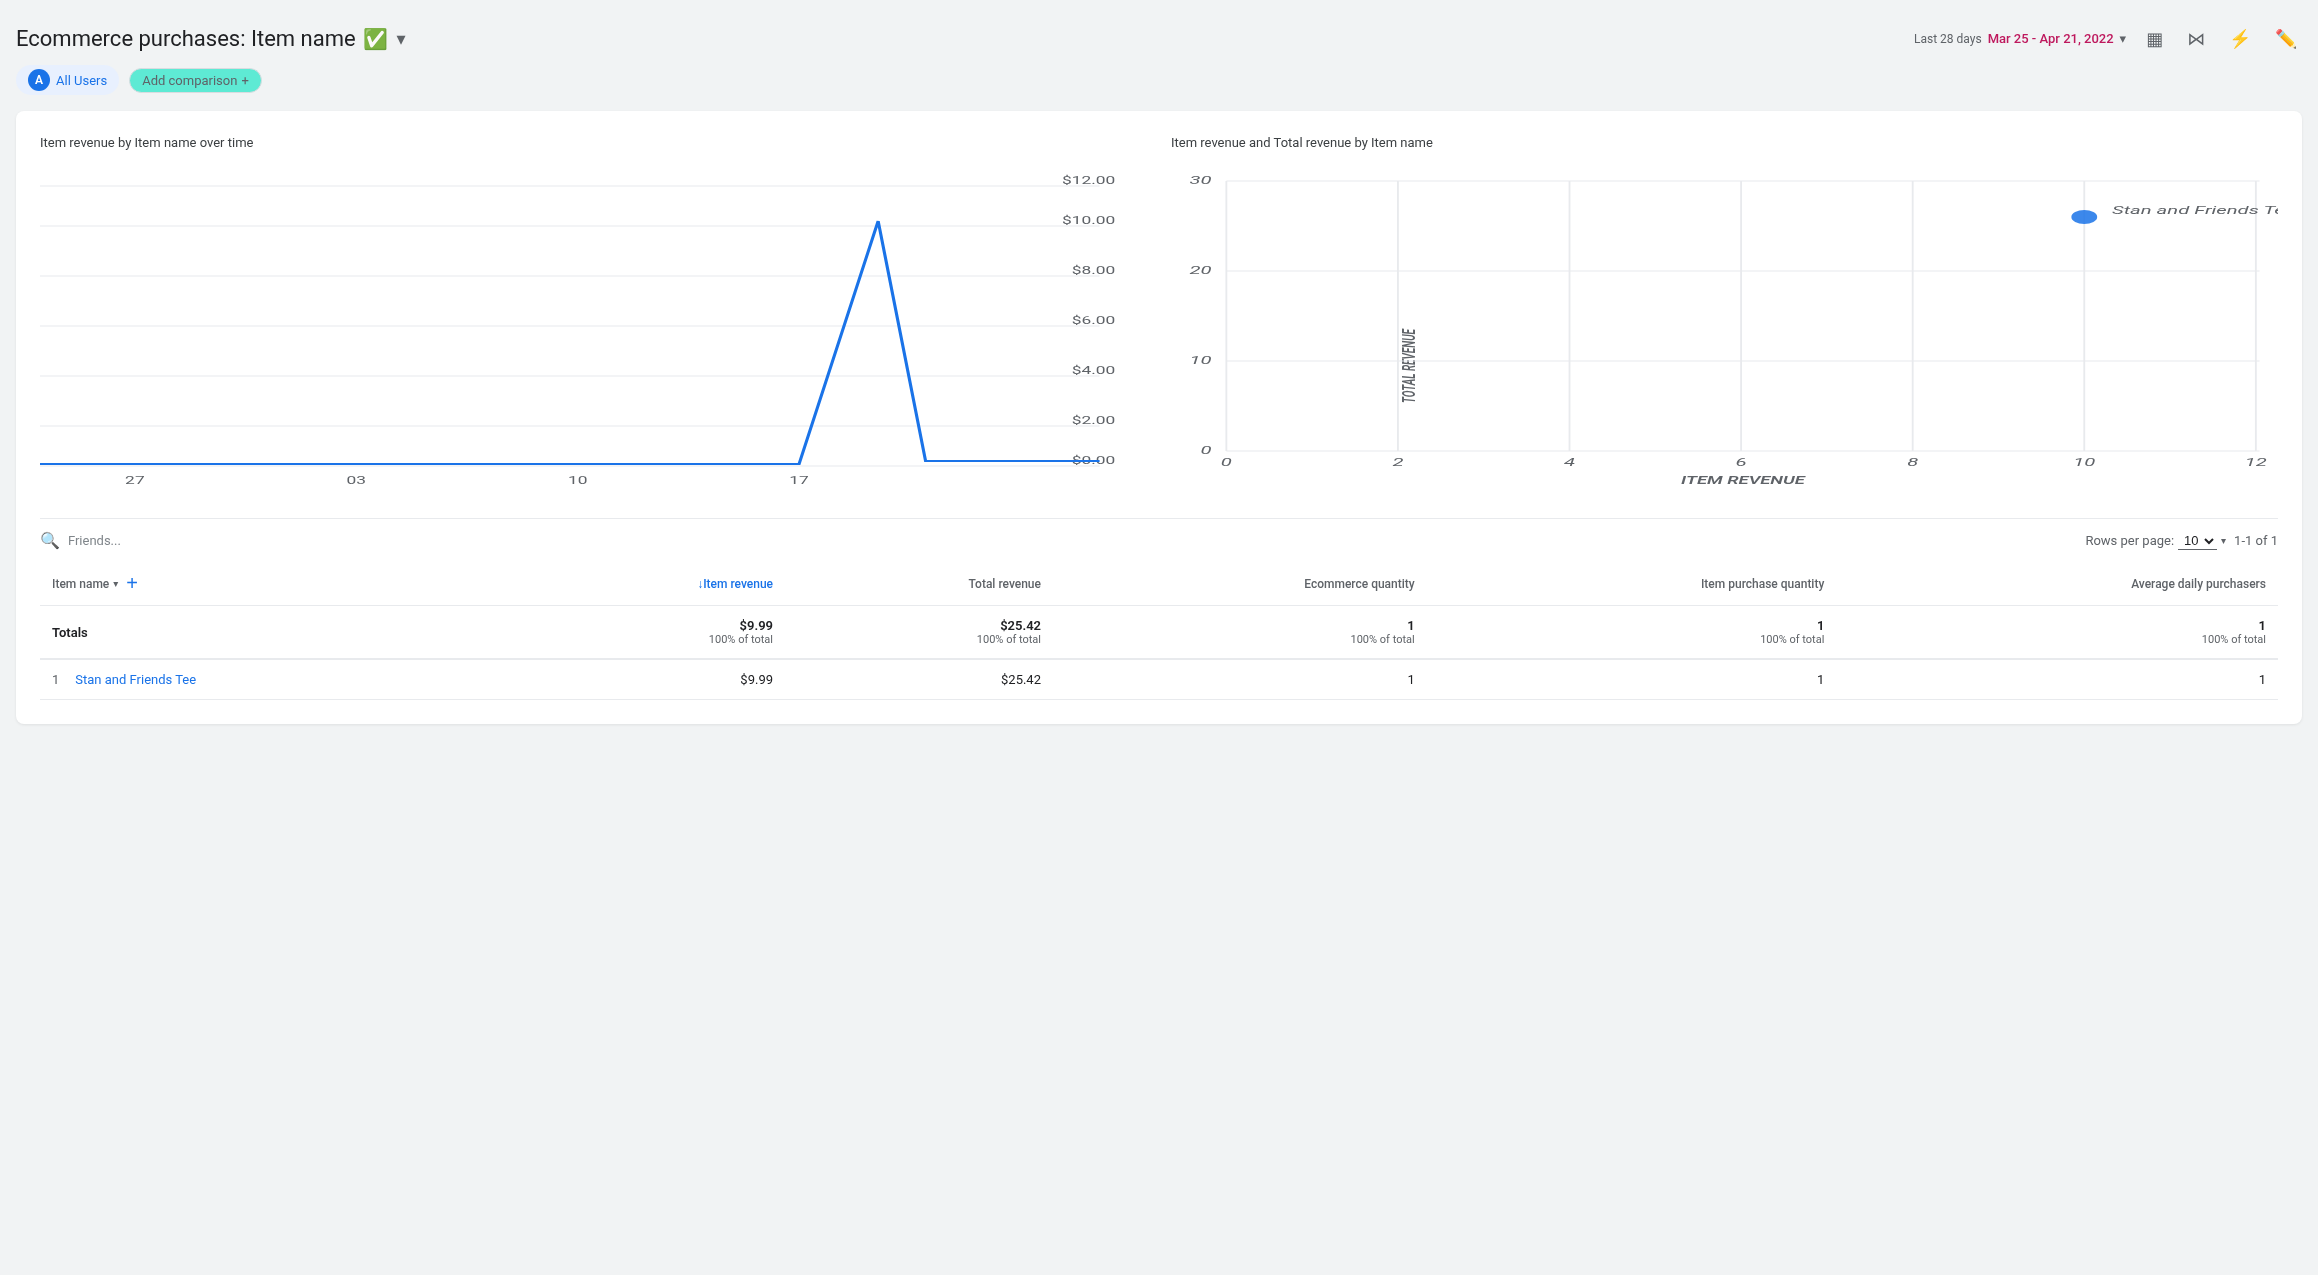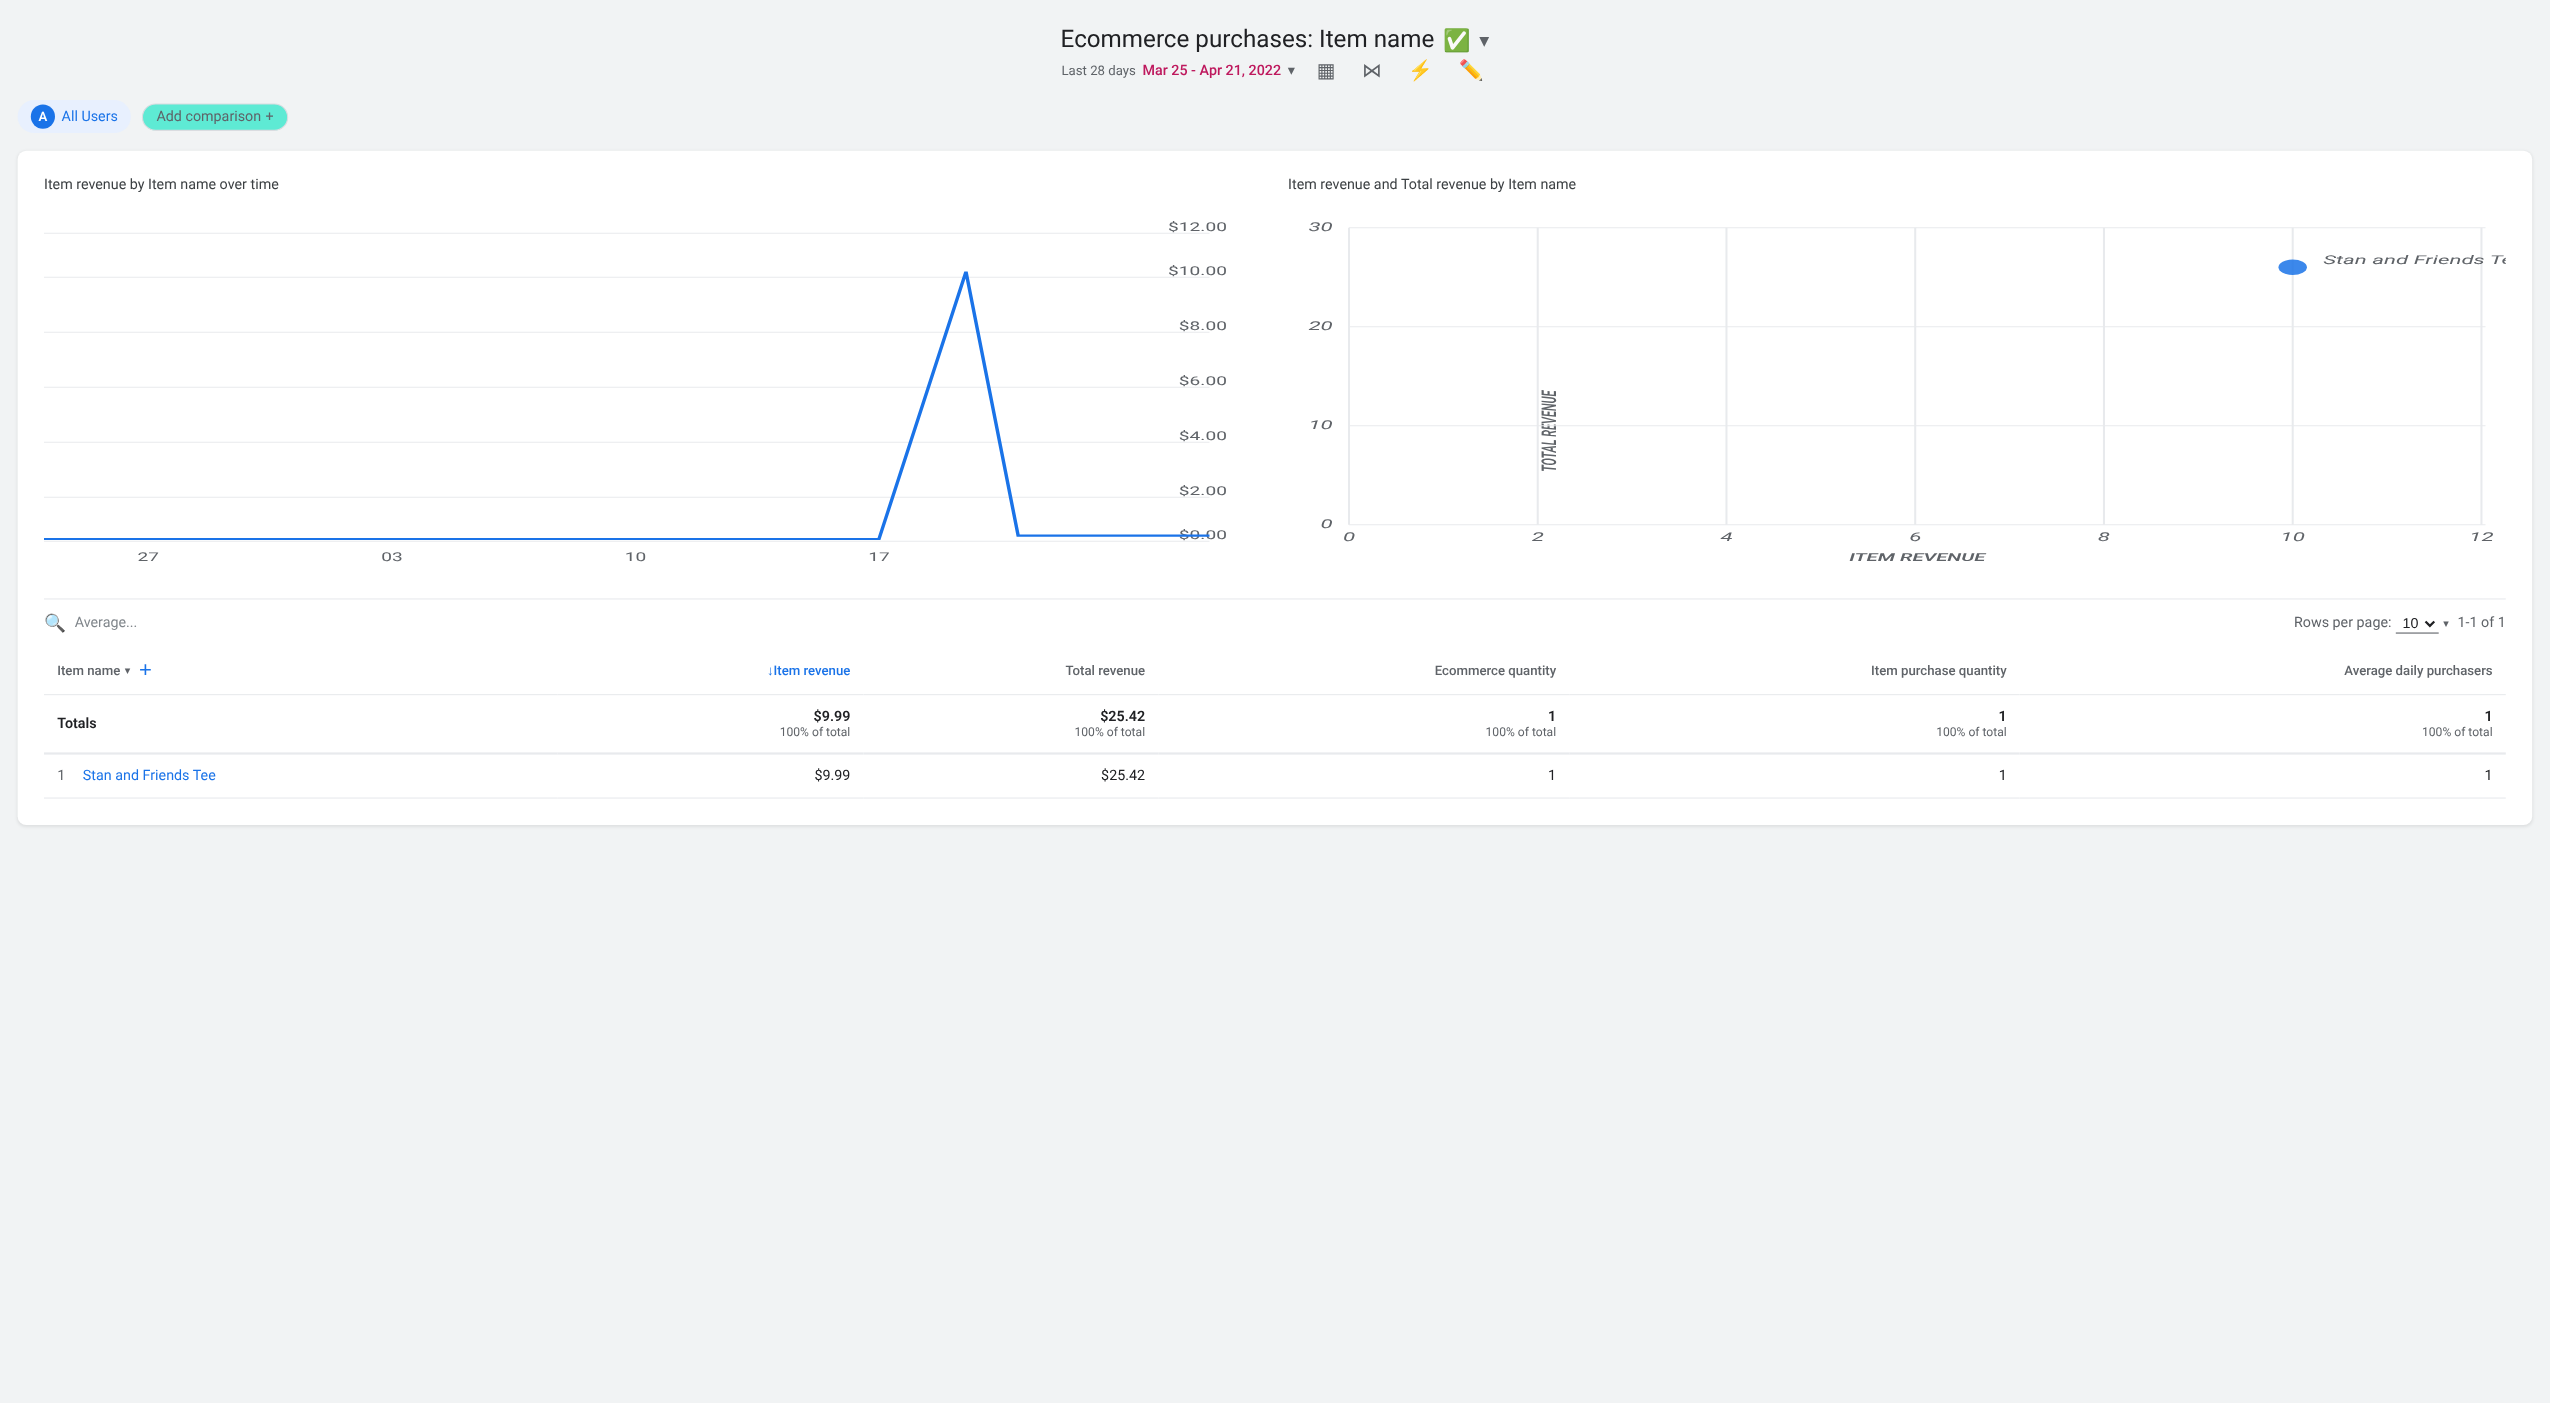--- a/index.html
+++ b/index.html
@@ -9,21 +9,20 @@
       min-height: 100vh;
       padding: 16px;
       font-size: 14px;
       color: #202124;
     }
     .top-bar {
       display: flex;
       align-items: center;
       justify-content: space-between;
       padding: 8px 0 12px 0;
-      flex-direction: column;
     }
     .top-left {
       display: flex;
       align-items: center;
       gap: 8px;
     }
     .page-title {
       font-size: 22px;
       font-weight: 400;
       color: #202124;
@@ -354,21 +353,21 @@
           <circle cx="495" cy="51" r="7" fill="#1a73e8" opacity="0.85"></circle>
           <text x="510" y="48" font-size="11" fill="#5f6368">Stan and Friends Tee</text>
         </svg>
       </div>
     </div>
   </div>
 
   <div class="table-header-row">
     <div class="search-box">
       <span class="search-icon">🔍</span>
-      <span style="color:#80868b;font-size:13px;">Average...</span>
+      <span style="color:#80868b;font-size:13px;">Friends...</span>
     </div>
     <div class="pagination-info">
       <div class="rows-per-page">
         <span>Rows per page:</span>
         <select class="rows-select">
           <option>10</option>
           <option>25</option>
           <option>50</option>
         </select>
         <span style="font-size:10px;">▾</span>

